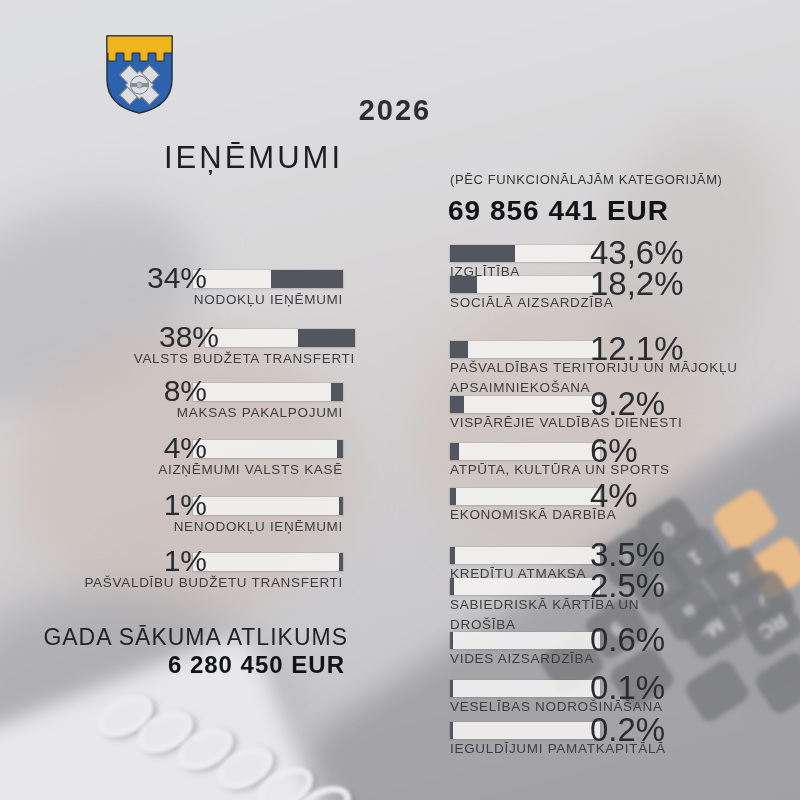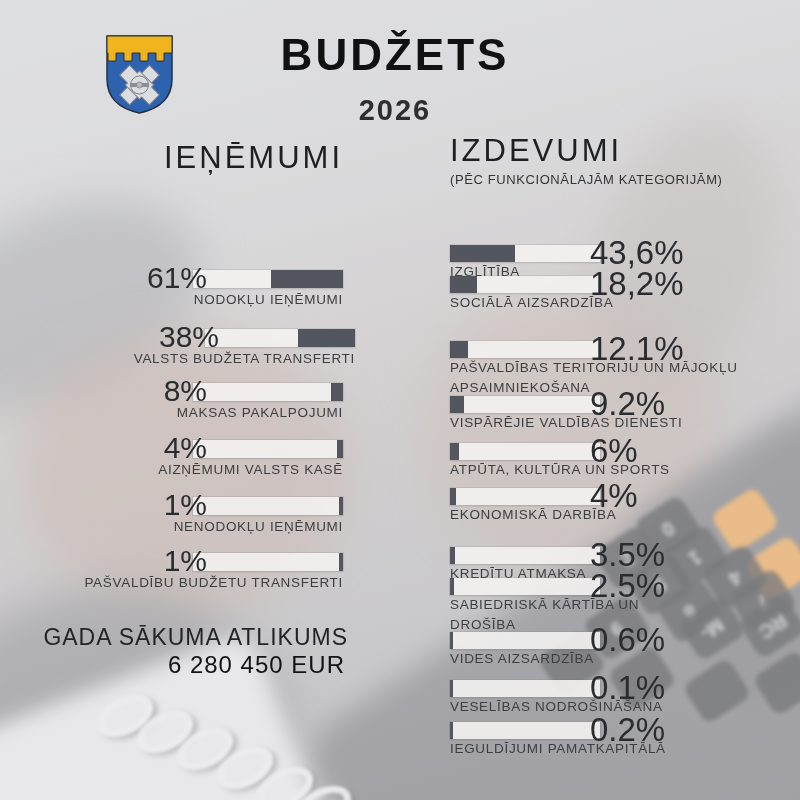--- a/index.html
+++ b/index.html
@@ -44,21 +44,21 @@
   .bar{position:absolute;left:0;top:0;width:150px;height:100%;background:rgba(243,242,241,.9);
     box-shadow:0 0 0 1px rgba(125,125,132,.18),0 1px 2px rgba(40,40,45,.12);}
   .fill-r{position:absolute;right:0;top:0;height:100%;background:#53565f;min-width:4px;}
   .fill-l{position:absolute;left:0;top:0;height:100%;background:#53565f;min-width:3px;}
   .inc-pct{position:absolute;right:136px;top:-9px;font-size:30px;line-height:1.1;color:#2a2c30;white-space:nowrap;}
   .inc-label{position:absolute;right:0;top:22px;font-size:13.5px;letter-spacing:.7px;color:#3d3e41;white-space:nowrap;text-align:right;}
   .exp-pct{position:absolute;left:140px;top:-10px;font-size:33px;line-height:1.1;color:#2a2c30;white-space:nowrap;}
   .exp-label{position:absolute;left:0;top:17px;width:330px;}
   .lbl-line{display:block;font-size:13.5px;letter-spacing:.7px;line-height:1.45;color:#3d3e41;white-space:nowrap;}
   .open-label{position:absolute;right:452px;top:624px;font-size:23px;letter-spacing:1px;color:#232427;white-space:nowrap;}
-  .open-value{position:absolute;right:455px;top:651px;font-size:24px;font-weight:400;letter-spacing:1px;color:#121316;white-space:nowrap;}
+  .open-value{position:absolute;right:455px;top:651px;font-size:24px;font-weight:700;letter-spacing:1px;color:#121316;white-space:nowrap;}
 </style>
 </head>
 <body>
 
 <div class="canvas">
 
   <div class="bg">
     <div class="blob b-armTL"></div>
     <div class="blob b-hand1"></div>
     <div class="blob b-hand2"></div>
@@ -122,30 +122,29 @@
       <g transform="translate(36.5,52)">
         <g transform="rotate(45)" fill="#dcdde1" stroke="#7e8088" stroke-width="1">
           <path d="M-7,-21 H7 V-10 H10 V10 H7 V21 H-7 V10 H-10 V-10 H-7 Z"></path>
           <path d="M-21,-7 V7 H-10 V10 H10 V7 H21 V-7 H10 V-10 H-10 V-7 Z"></path>
         </g>
         <circle r="9" fill="#dcdde1" stroke="#7e8088" stroke-width="1"></circle>
         <rect x="-9" y="-2" width="18" height="4" fill="#8a8c93"></rect>
         <circle r="3" fill="#b9bbc1" stroke="#7e8088" stroke-width="0.8"></circle>
       </g>
     </svg>
-    <div class="title">BUDŽETS</div>
     <div class="year">2026</div>
 
     <div class="inc-title">IEŅĒMUMI</div>
 
     <div class="inc-row" style="top:270px;">
       <div class="bar">
           <div class="fill-r" style="width: 48%;"></div>
         </div>
-      <div class="inc-pct">61%</div>
+      <div class="inc-pct">34%</div>
       <div class="inc-label">NODOKĻU IEŅĒMUMI</div>
     </div>
     <div class="inc-row" style="top:329px;margin-left:12px;">
       <div class="bar">
           <div class="fill-r" style="width: 38%;"></div>
         </div>
       <div class="inc-pct">38%</div>
       <div class="inc-label">VALSTS BUDŽETA TRANSFERTI</div>
     </div>
     <div class="inc-row" style="top:383px;">
@@ -173,22 +172,22 @@
       <div class="bar">
           <div class="fill-r" style="width: 1%;"></div>
         </div>
       <div class="inc-pct">1%</div>
       <div class="inc-label">PAŠVALDĪBU BUDŽETU TRANSFERTI</div>
     </div>
 
     <div class="open-label">GADA SĀKUMA ATLIKUMS</div>
     <div class="open-value">6 280 450 EUR</div>
 
-    <div class="exp-title">IZDEVUMI</div>
     <div class="exp-sub">(PĒC FUNKCIONĀLAJĀM KATEGORIJĀM)</div>
+    <div class="exp-total">69 856 441 EUR</div>
 
     <div class="exp-row" style="top:245px;">
       <div class="bar">
           <div class="fill-l" style="width: 43.6%;"></div>
         </div>
       <div class="exp-pct">43,6%</div>
       <div class="exp-label">
           <span class="lbl-line">IZGLĪTĪBA</span>
           <span class="lbl-line"></span>
         </div>

